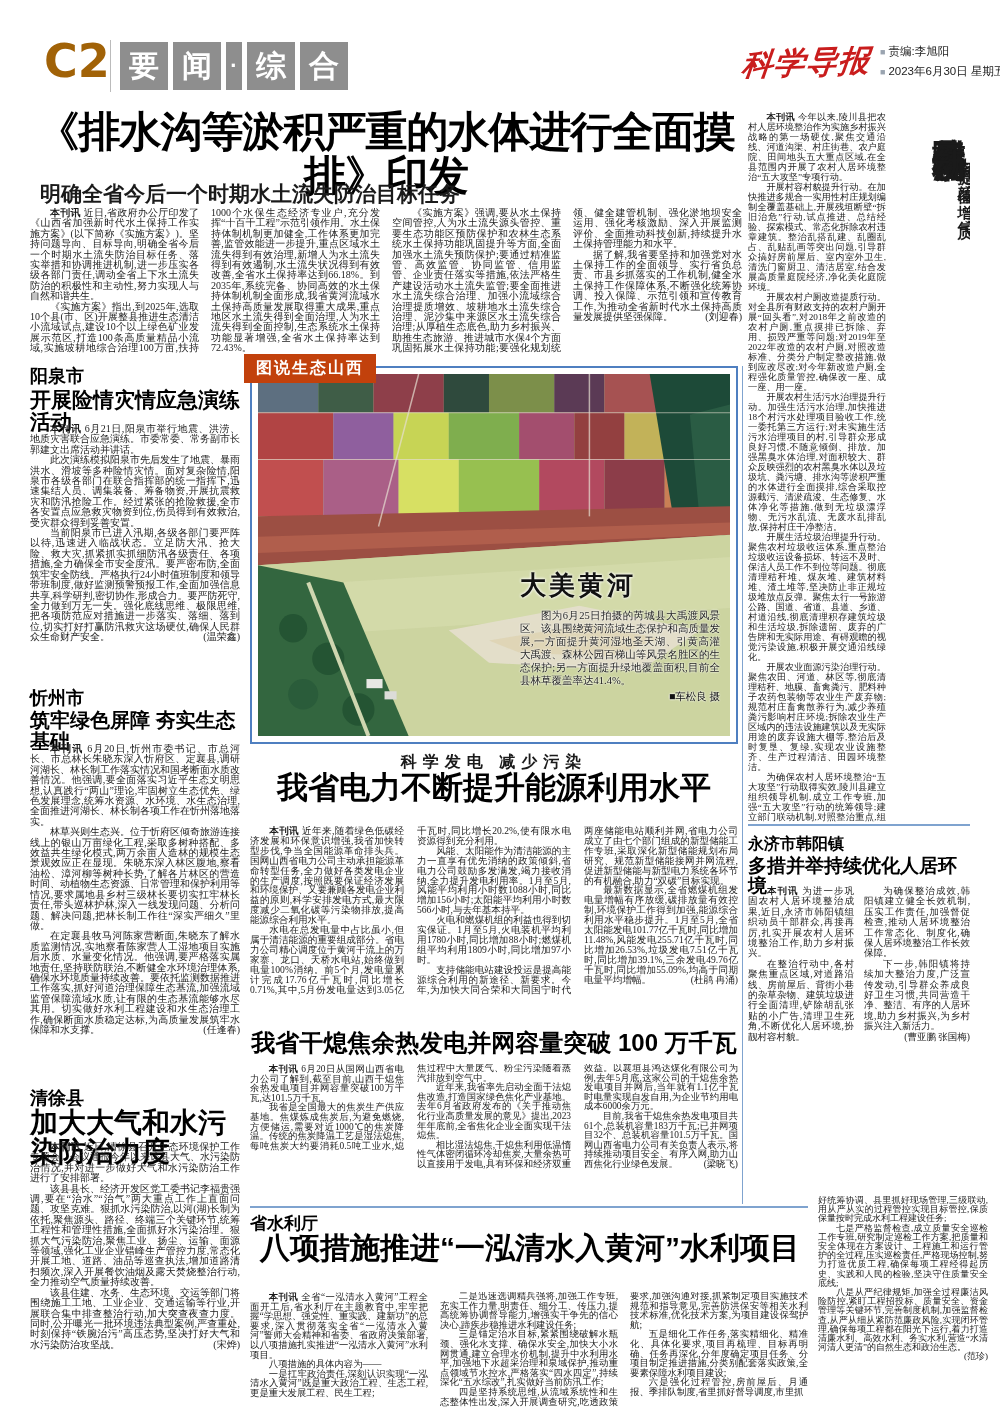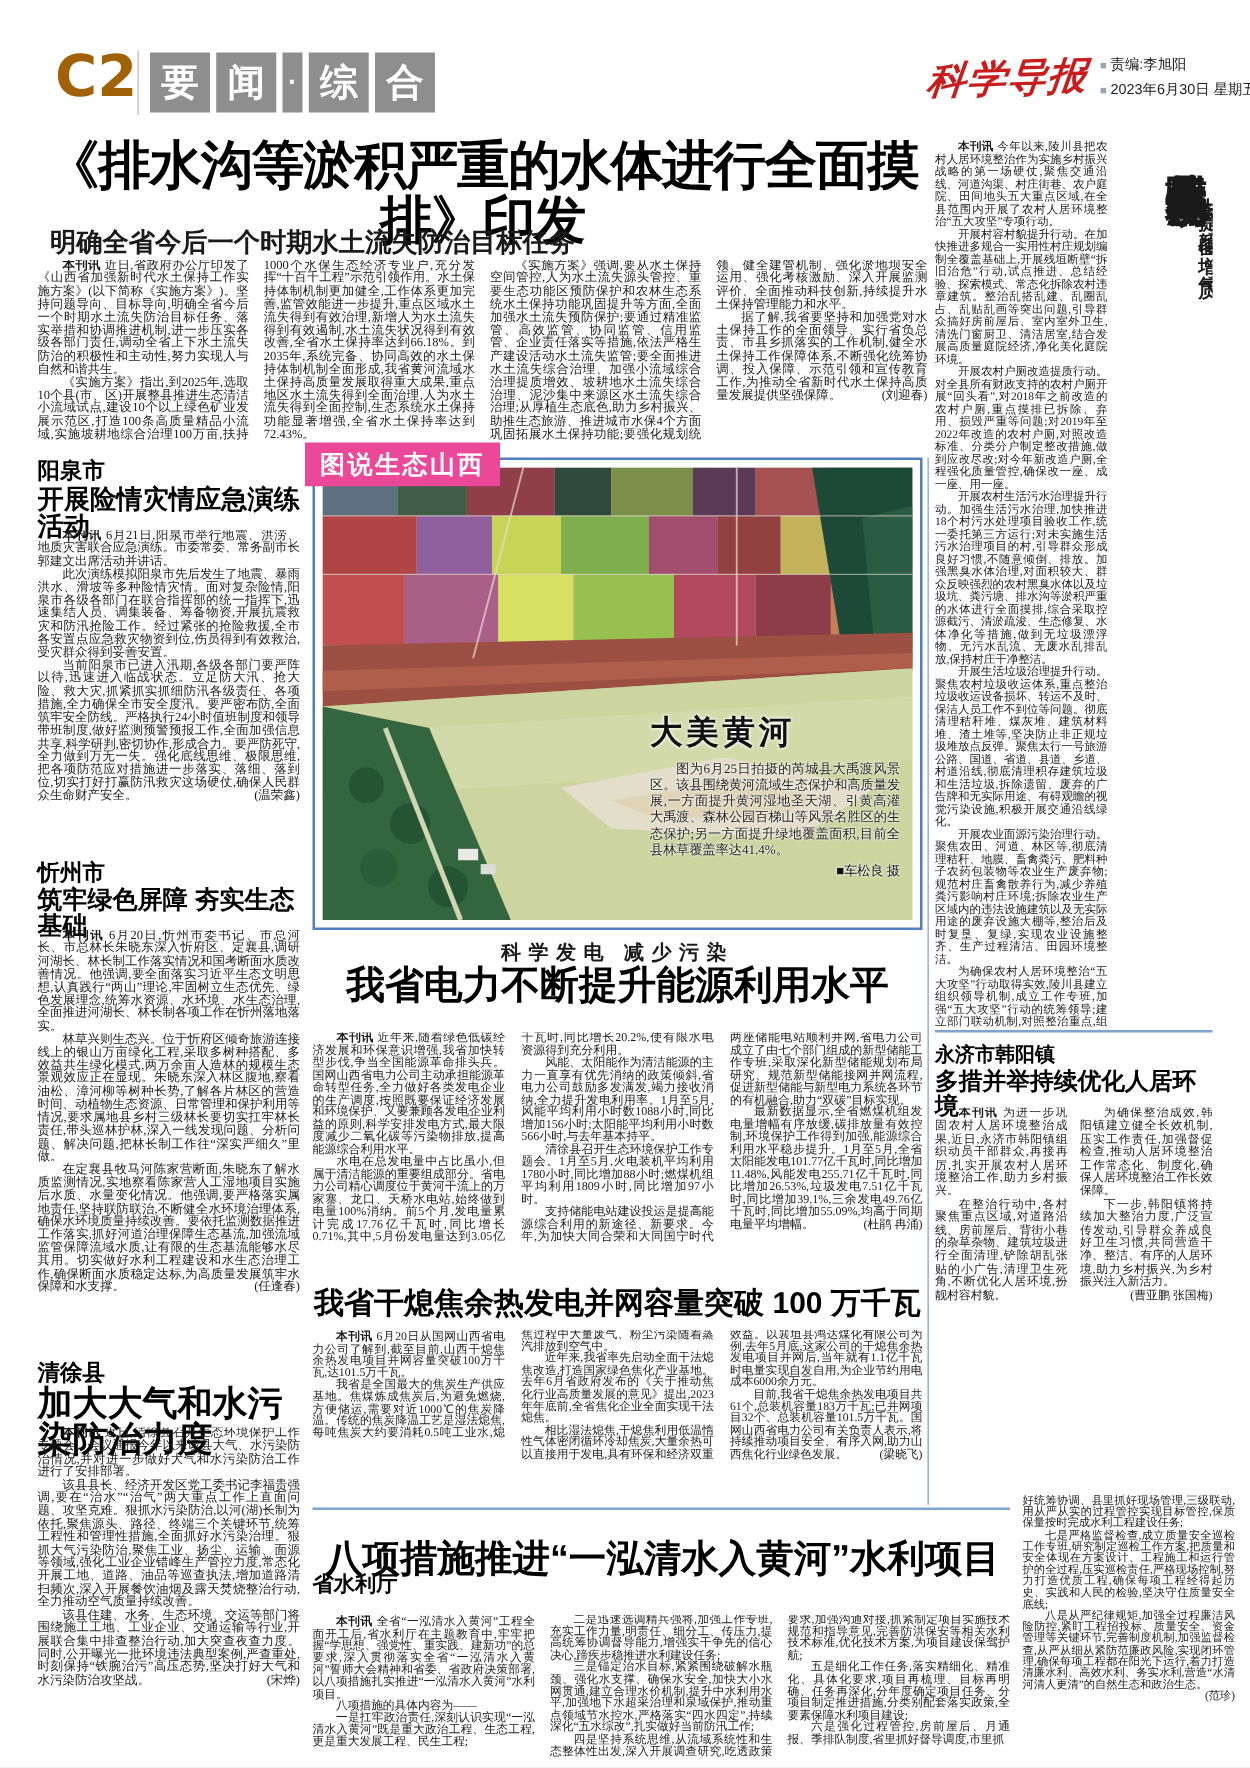--- a/index.html
+++ b/index.html
@@ -34,22 +34,22 @@
   .left-art{left:30px;width:210px;}
   #yq-kick{top:364px;} #yq-head{top:389px;font-size:21px;}
   #yq-body{top:424px;height:252px;font-size:10px;line-height:10.4px;}
   #xz-kick{top:686px;} #xz-head{top:710px;font-size:20px;}
   #xz-body{top:744px;height:334px;font-size:10px;line-height:10.4px;}
   #qx-kick{top:1086px;} #qx-head{top:1108px;font-size:28px;}
   #qx-body{top:1142px;height:272px;font-size:10px;line-height:10.4px;}
   
   #photo-frame{left:250px;top:366px;width:488px;height:378px;border:2px solid #4f7fc0;box-sizing:border-box;padding:6px;}
   #photo-frame svg{display:block;width:100%;height:100%;}
-  #photo-tag{left:244px;top:354px;background:#ec4899;color:#fff;font-family:"Liberation Sans",sans-serif;
-             font-weight:700;font-size:20px;padding:4px 12px;letter-spacing:2px;}
+  #photo-tag{left:244px;top:354px;background:#c2410c;color:#fff;font-family:"Liberation Sans",sans-serif;
+             font-weight:700;font-size:16px;padding:4px 12px;letter-spacing:2px;}
   #photo-caption{left:520px;top:568px;width:200px;color:#111;}
   #cap-title{font-family:"Liberation Sans",sans-serif;font-weight:900;font-size:26px;letter-spacing:3px;
              text-shadow:0 0 3px #fff,0 0 3px #fff;}
   #cap-text{margin-top:6px;font-size:10.5px;line-height:13px;text-align:justify;text-indent:2em;color:#1d1d1d;
             text-shadow:0 0 2px rgba(255,255,255,.95),0 0 2px rgba(255,255,255,.95);}
   #cap-credit{margin-top:3px;text-align:right;font-size:10.5px;text-shadow:0 0 2px #fff,0 0 2px #fff;}
   
   #pw-kick{left:250px;top:752px;width:488px;text-align:center;font-size:16px;letter-spacing:6px;font-weight:700;
            font-family:"Liberation Sans",sans-serif;}
   #pw-head{left:250px;top:772px;width:488px;text-align:center;font-size:31px;}
@@ -69,21 +69,21 @@
   #lc-vblock{float:right;width:80px;height:420px;writing-mode:vertical-rl;text-align:left;margin-left:4px;}
   #lc-vkick{font-family:"Liberation Sans",sans-serif;font-size:15px;font-weight:700;letter-spacing:4px;
             padding-top:34px;margin-left:6px;}
   #lc-vhead{font-family:"Liberation Sans",sans-serif;font-size:33px;font-weight:900;letter-spacing:1px;}
   
   #yj-kick{left:748px;top:834px;font-size:16px;}
   #yj-head{left:748px;top:856px;width:222px;font-size:19px;}
   #yj-body{left:748px;top:886px;width:222px;height:308px;font-size:9.5px;line-height:10.4px;
            column-count:2;column-gap:10px;}
   
-  #wt-kick{left:250px;top:1212px;font-size:17px;margin-top:44px;}
+  #wt-kick{left:250px;top:1212px;font-size:17px;}
   #wt-head{left:250px;top:1232px;width:560px;text-align:center;font-size:30px;}
   #wt-body{left:250px;top:1292px;width:558px;height:122px;font-size:9.4px;line-height:9.6px;
            column-count:3;column-gap:12px;}
   #wt-col4{left:818px;top:1196px;width:170px;height:218px;font-size:9px;line-height:9.2px;}
 </style>
 </head>
 <body>
 
 <div id="page">
 
@@ -198,21 +198,21 @@
     <div id="cap-text">图为6月25日拍摄的芮城县大禹渡风景区。该县围绕黄河流域生态保护和高质量发展,一方面提升黄河湿地圣天湖、引黄高灌大禹渡、森林公园百梯山等风景名胜区的生态保护;另一方面提升绿地覆盖面积,目前全县林草覆盖率达41.4%。</div>
     <div id="cap-credit">■车松良  摄</div>
   </div>
 
   <div class="abs" id="pw-kick">科学发电  减少污染</div>
   <div class="abs art-head" id="pw-head">我省电力不断提升能源利用水平</div>
   <div class="abs body-txt" id="pw-body">
       <p class="para"><b>本刊讯 </b>近年来,随着绿色低碳经济发展和环保意识增强,我省加快转型步伐,争当全国能源革命排头兵。国网山西省电力公司主动承担能源革命转型任务,全力做好各类发电企业的生产调度,按照既要保证经济发展和环境保护、又要兼顾各发电企业利益的原则,科学安排发电方式,最大限度减少二氧化碳等污染物排放,提高能源综合利用水平。</p>
       <p class="para">水电在总发电量中占比虽小,但属于清洁能源的重要组成部分。省电力公司精心调度位于黄河干流上的万家寨、龙口、天桥水电站,始终做到电量100%消纳。前5个月,发电量累计完成17.76亿千瓦时,同比增长0.71%,其中,5月份发电量达到3.05亿千瓦时,同比增长20.2%,使有限水电资源得到充分利用。</p>
       <p class="para">风能、太阳能作为清洁能源的主力一直享有优先消纳的政策倾斜,省电力公司鼓励多发满发,竭力接收消纳,全力提升发电利用率。1月至5月,风能平均利用小时数1088小时,同比增加156小时;太阳能平均利用小时数566小时,与去年基本持平。</p>
-      <p class="para">清徐县召开生态环境保护工作专题会。1月至5月,火电装机平均利用1780小时,同比增加88小时;燃煤机组平均利用1809小时,同比增加97小时。</p>
+      <p class="para">火电和燃煤机组的利益也得到切实保证。1月至5月,火电装机平均利用1780小时,同比增加88小时;燃煤机组平均利用1809小时,同比增加97小时。</p>
       <p class="para">支持储能电站建设投运是提高能源综合利用的新途径、新要求。今年,为加快大同合荣和大同国宁时代两座储能电站顺利并网,省电力公司成立了由七个部门组成的新型储能工作专班,采取深化新型储能规划布局研究、规范新型储能接网并网流程,促进新型储能与新型电力系统各环节的有机融合,助力“双碳”目标实现。</p>
       <p class="para">最新数据显示,全省燃煤机组发电量增幅有序放缓,碳排放量有效控制,环境保护工作得到加强,能源综合利用水平稳步提升。1月至5月,全省太阳能发电101.77亿千瓦时,同比增加11.48%,风能发电255.71亿千瓦时,同比增加26.53%,垃圾发电7.51亿千瓦时,同比增加39.1%,三余发电49.76亿千瓦时,同比增加55.09%,均高于同期电量平均增幅。<span class="byline">(杜鹃  冉涌)</span></p>
     </div>
 
   <div class="abs art-head" id="ck-head">我省干熄焦余热发电并网容量突破 100 万千瓦</div>
   <div class="abs body-txt" id="ck-body">
       <p class="para"><b>本刊讯 </b>6月20日从国网山西省电力公司了解到,截至目前,山西干熄焦余热发电项目并网容量突破100万千瓦,达101.5万千瓦。</p>
       <p class="para">我省是全国最大的焦炭生产供应基地。焦煤炼成焦炭后,为避免燃烧,方便储运,需要对近1000℃的焦炭降温。传统的焦炭降温工艺是湿法熄焦,每吨焦炭大约要消耗0.5吨工业水,熄焦过程中大量废气、粉尘污染随着蒸汽排放到空气中。</p>
       <p class="para">近年来,我省率先启动全面干法熄焦改造,打造国家绿色焦化产业基地。去年6月省政府发布的《关于推动焦化行业高质量发展的意见》提出,2023年年底前,全省焦化企业全面实现干法熄焦。</p>
       <p class="para">相比湿法熄焦,干熄焦利用低温惰性气体密闭循环冷却焦炭,大量余热可以直接用于发电,具有环保和经济双重效益。以襄垣县鸿达煤化有限公司为例,去年5月底,这家公司的干熄焦余热发电项目并网后,当年就有1.1亿千瓦时电量实现自发自用,为企业节约用电成本6000余万元。</p>

